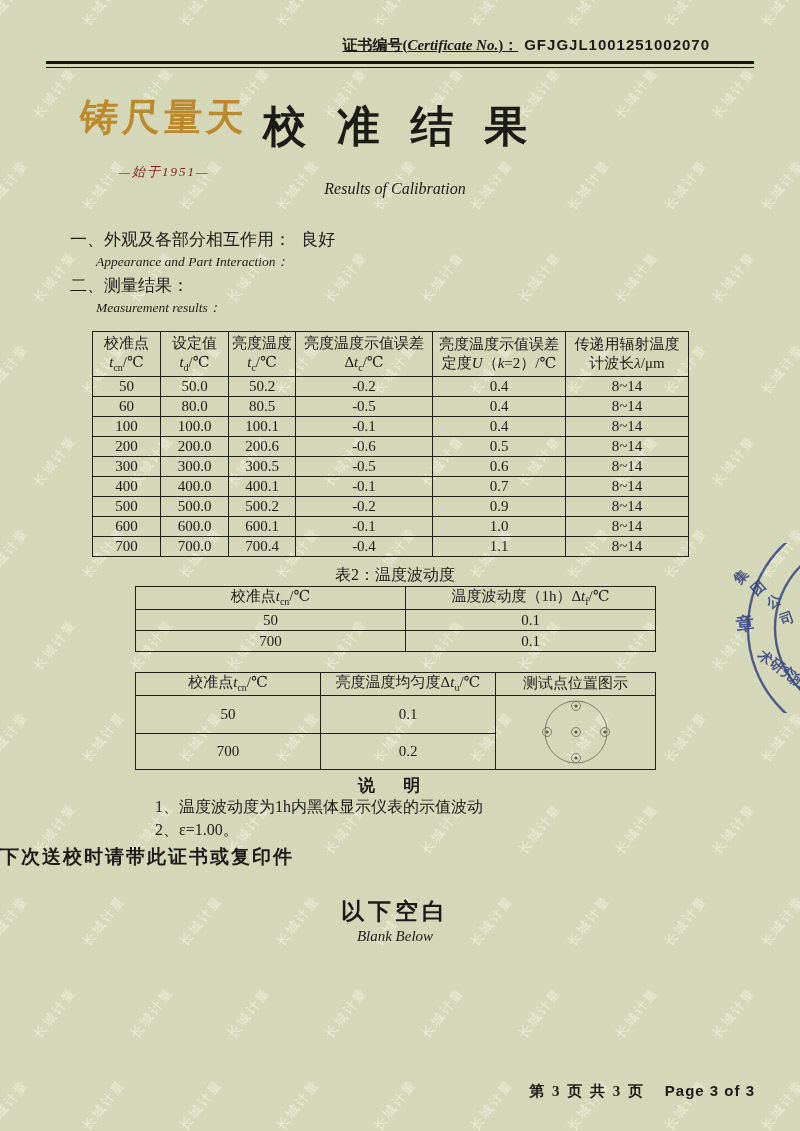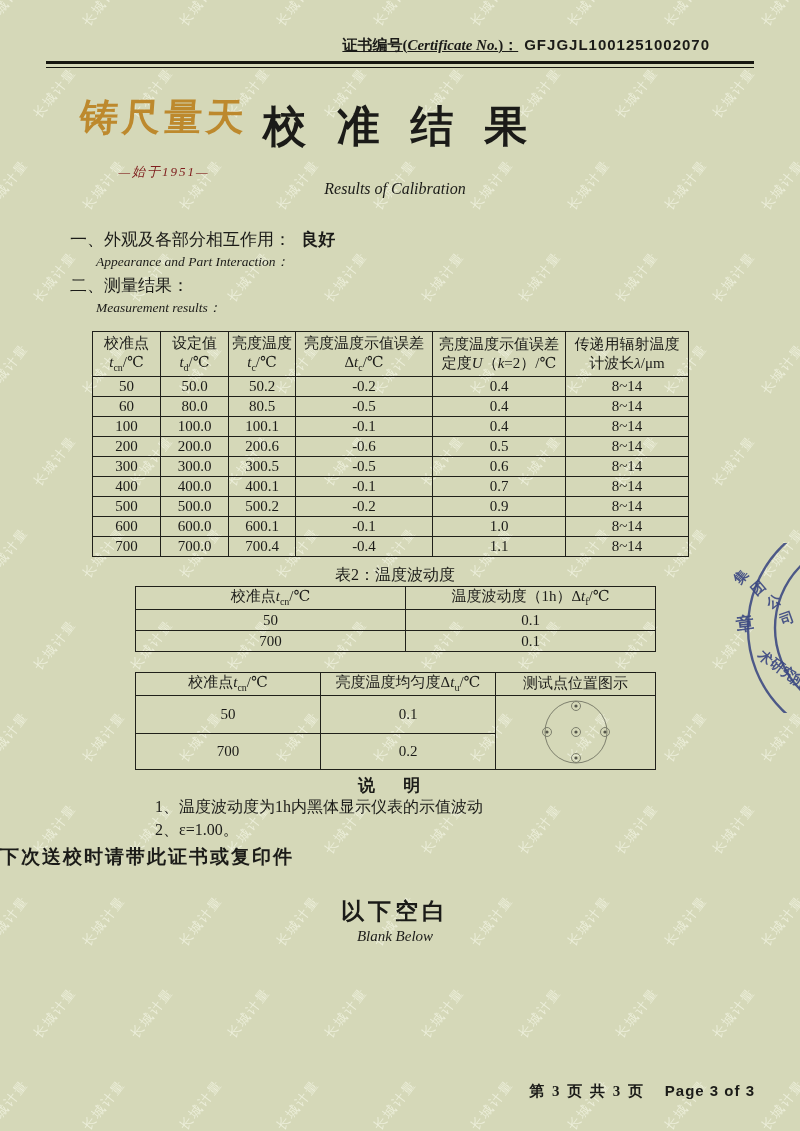--- a/index.html
+++ b/index.html
@@ -192,21 +192,21 @@
   <div class="abs logo">
     <div class="logo-brand" style="color:#bd892d;">铸尺量天</div>
     <div class="logo-tag" style="color:#7f1d1d;margin-top:20px;">—始于1951—</div>
   </div>
 
   <div class="abs doc-title">校 准 结 果</div>
   <div class="abs doc-sub">Results of Calibration</div>
 
   <div class="abs sec" style="left:70px;top:228px;">
     <span>一、外观及各部分相互作用：</span>
-    <span style="margin-left:6px;font-weight:bold;">良好</span>
+    <span style="margin-left:6px;">良好</span>
   </div>
   <div class="abs sec-en" style="left:96px;top:253px;">Appearance and Part Interaction：</div>
   <div class="abs sec" style="left:70px;top:274px;">二、测量结果：</div>
   <div class="abs sec-en" style="left:96px;top:299px;">Measurement results：</div>
 
   <table class="abs t1">
     <colgroup>
         <col style="width:68px">
         <col style="width:68px">
         <col style="width:67px">

